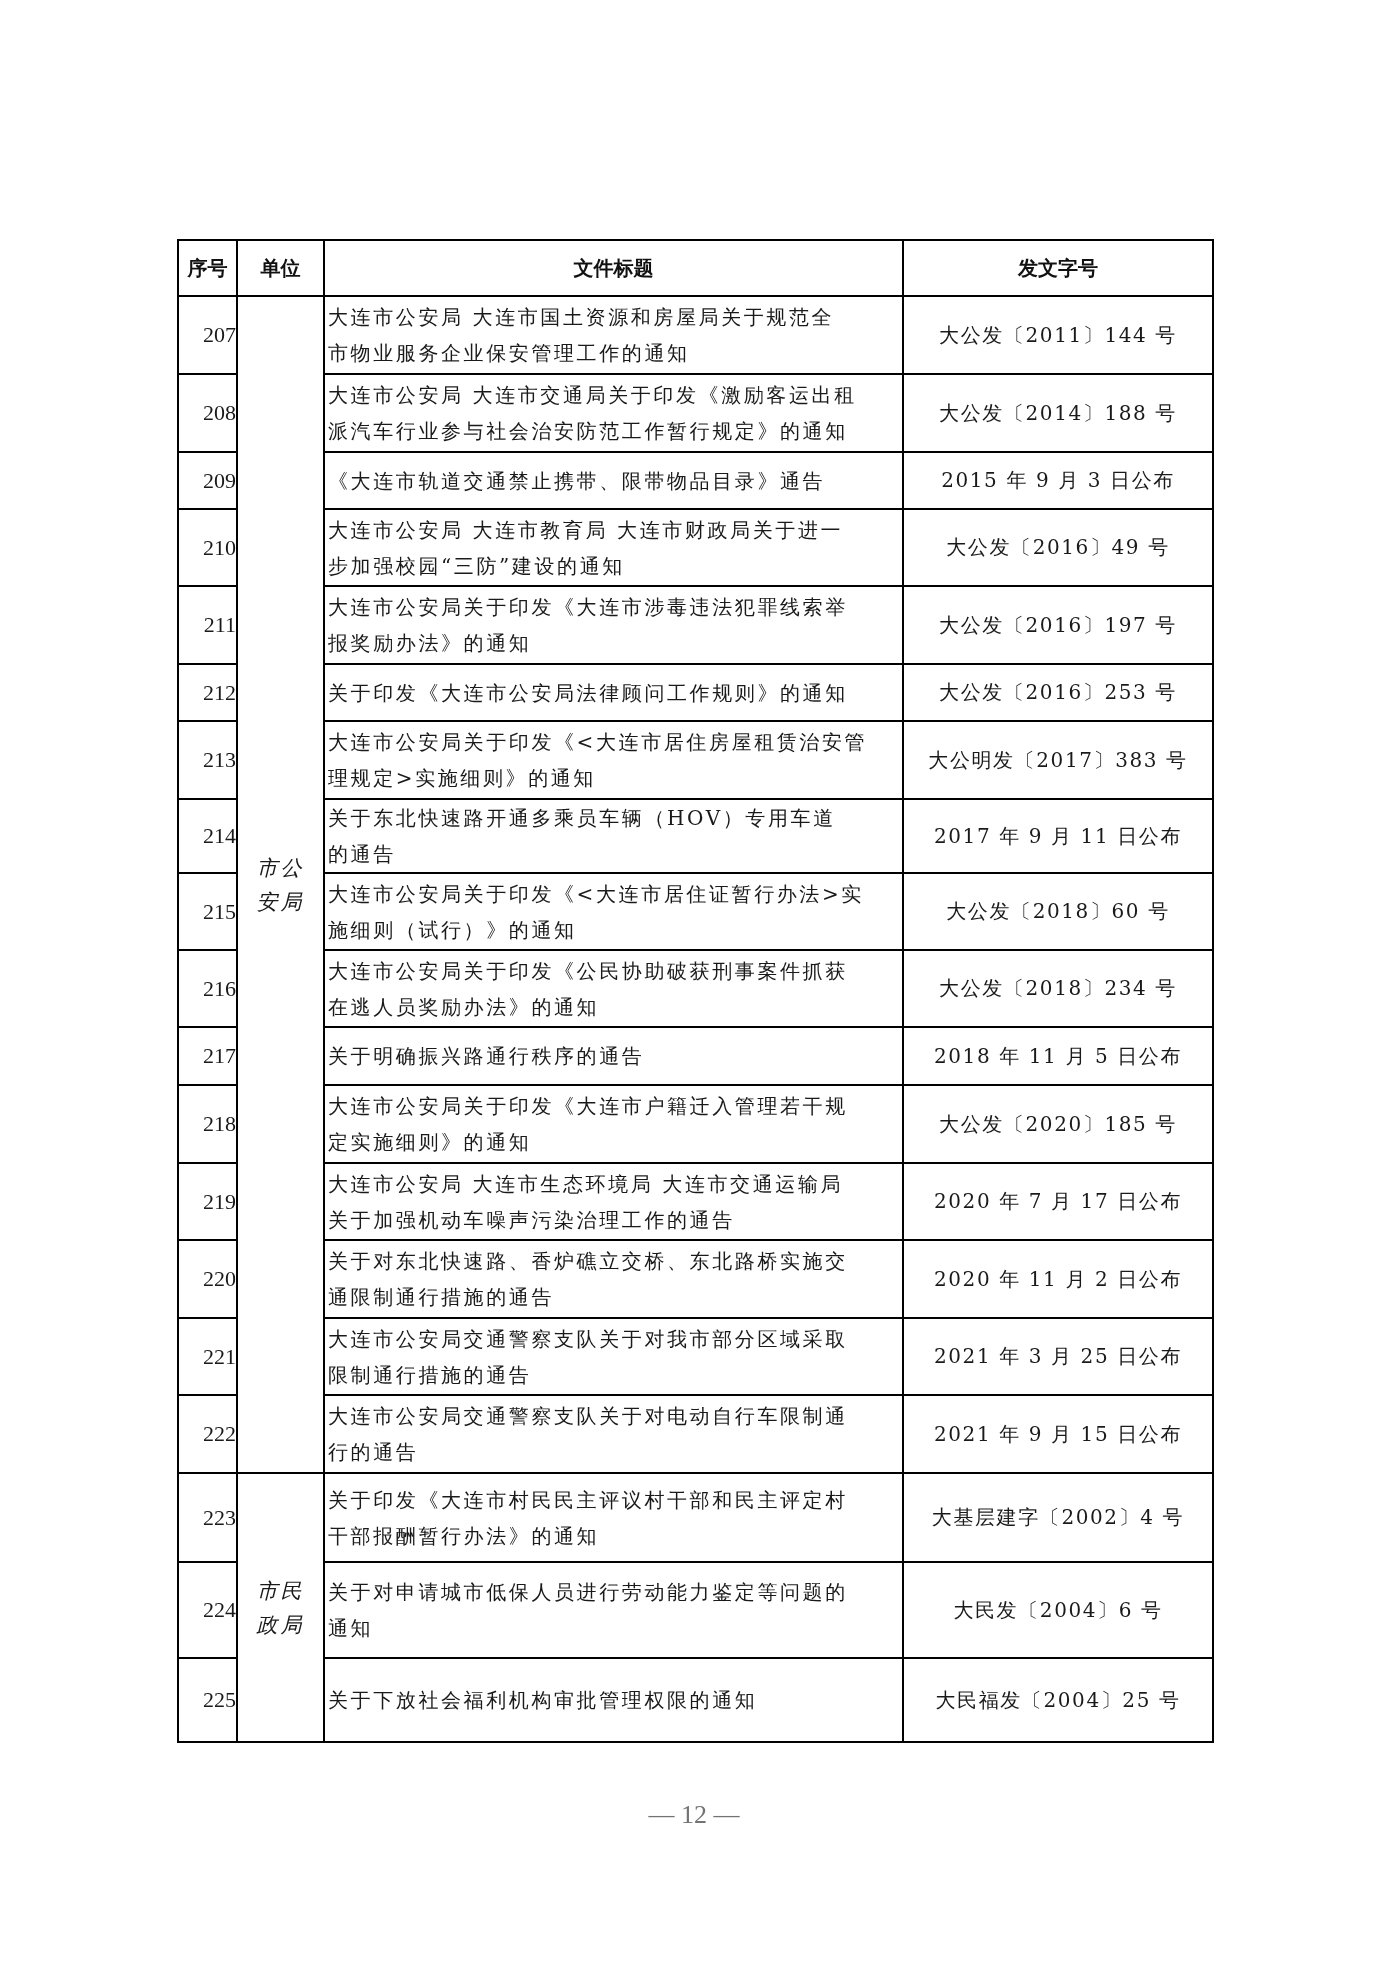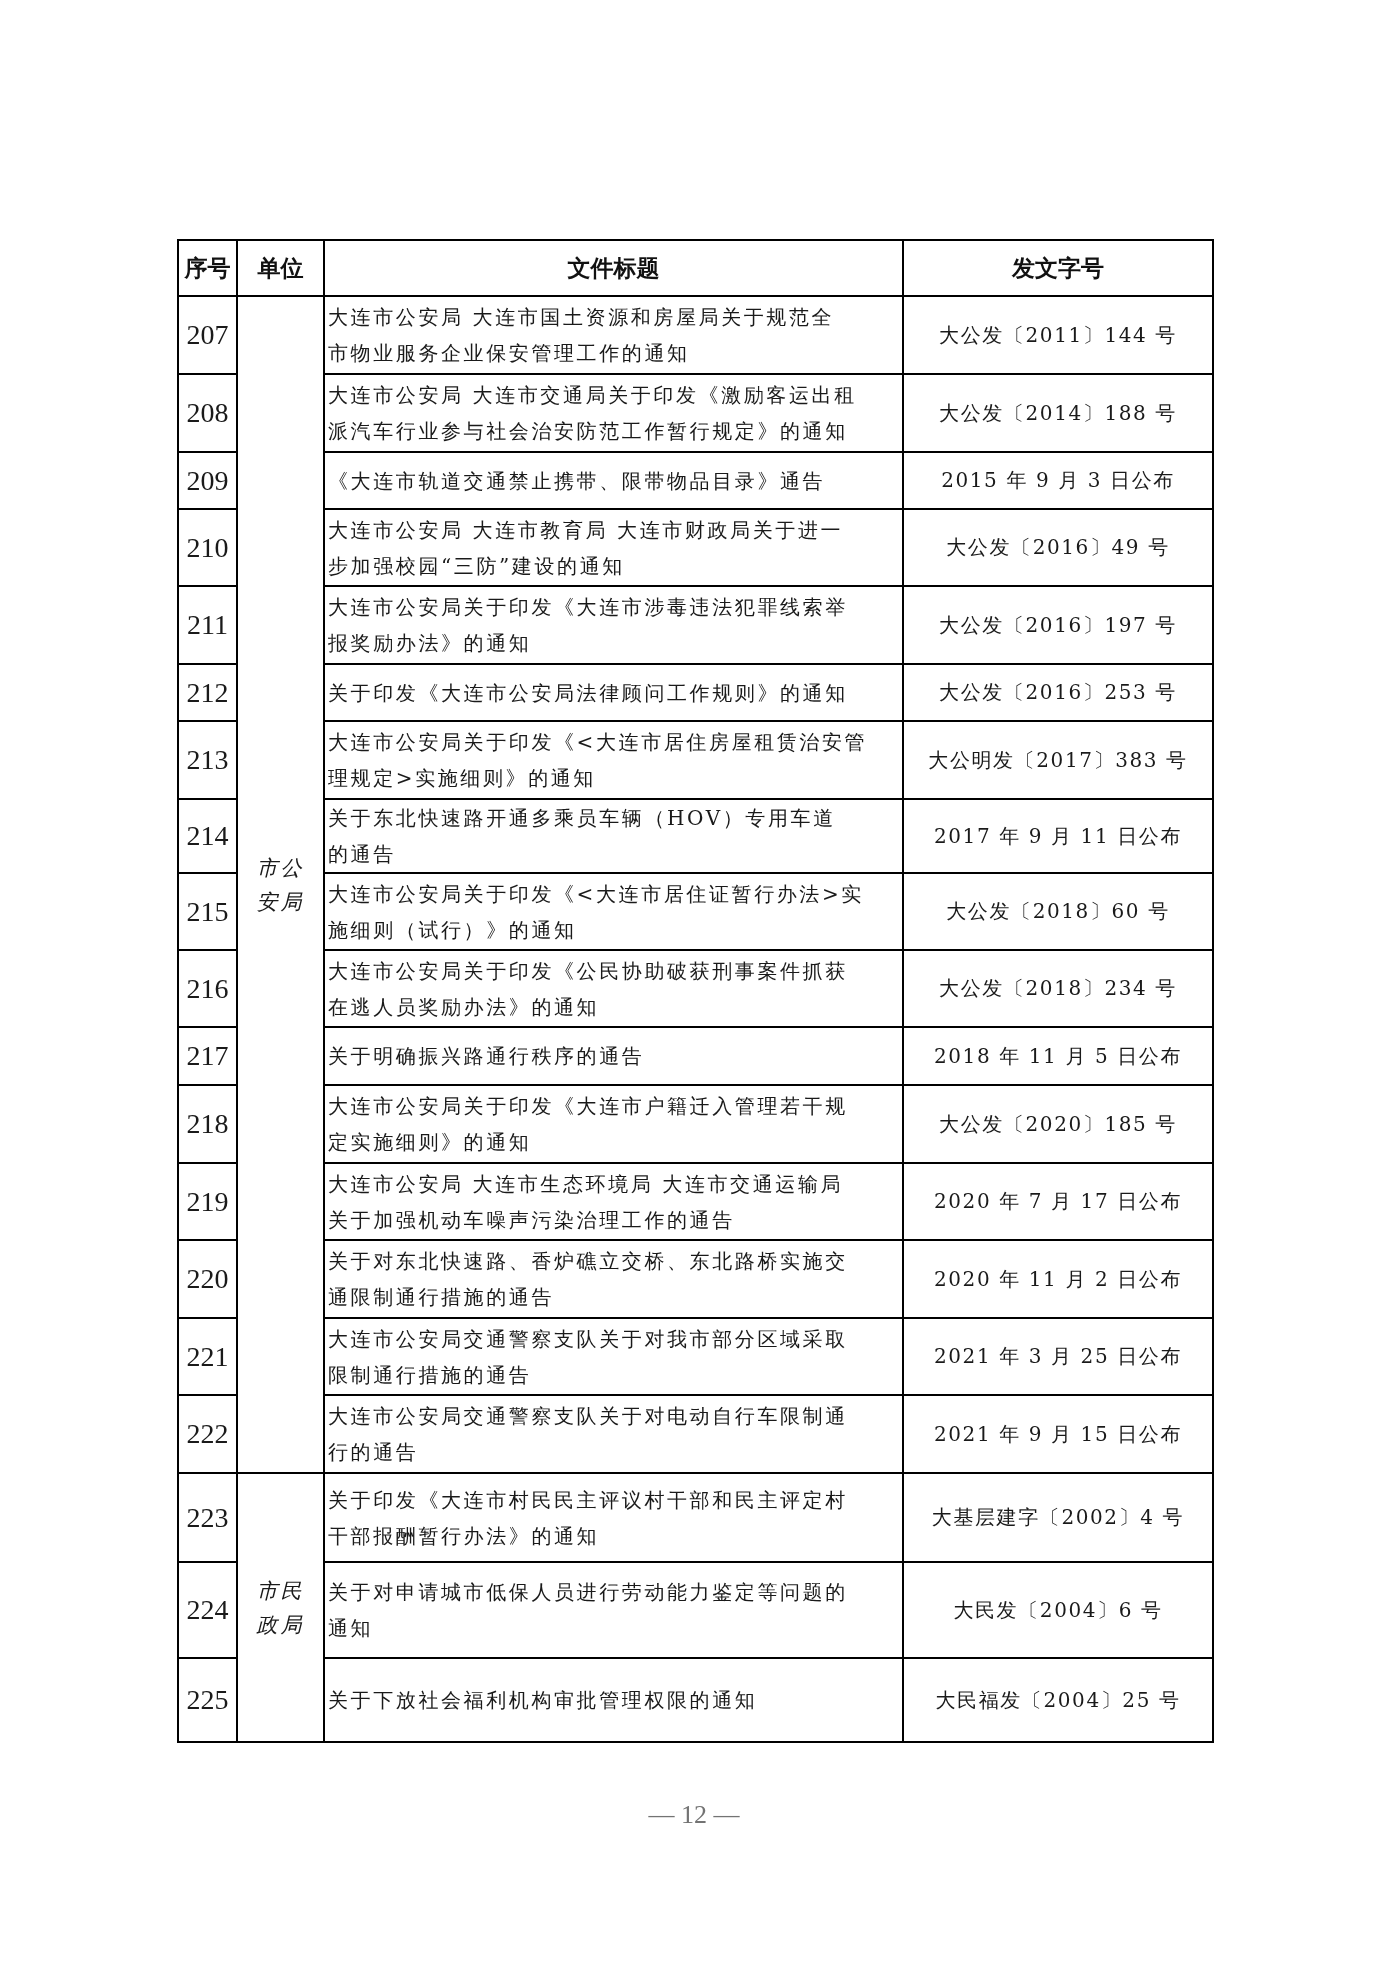--- a/index.html
+++ b/index.html
@@ -2,23 +2,23 @@
 <html><head>
 <meta charset="utf-8">
 <style>
   html, body { margin: 0; padding: 0; background: #ffffff; }
   body { width: 1388px; height: 1964px; position: relative; overflow: hidden;
          font-family: "DejaVu Serif", "Liberation Serif", serif; color: #1a1a1a; }
   .doc-table { position: absolute; left: 177px; top: 239px; border-collapse: collapse;
                table-layout: fixed; width: 1035px; }
   .doc-table td, .doc-table th { border: 2.6px solid #000; padding: 0; box-sizing: border-box; }
   .doc-table th { font-family: "DejaVu Sans", "Liberation Sans", sans-serif; font-weight: bold;
-                  font-size: 23px; text-align: center; vertical-align: middle; color: #111; }
+                  font-size: 20px; text-align: center; vertical-align: middle; color: #111; }
   .col-seq { width: 59px; } .col-unit { width: 87px; } .col-title { width: 579px; } .col-docno { width: 310px; }
-  .seq { text-align: center; vertical-align: middle; font-size: 28px; font-family: "Liberation Serif", serif; }
+  .seq { text-align: right; vertical-align: middle; font-size: 22px; font-family: "Liberation Serif", serif; }
   .unit { text-align: center; vertical-align: middle; font-size: 21px; line-height: 34px; letter-spacing: 3px; }
   .unit span { display: block; font-style: italic; }
   .title { vertical-align: middle; text-align: left; font-size: 20px; letter-spacing: 2.6px; line-height: 36px;
            padding-left: 3px !important; white-space: nowrap; overflow: hidden; margin-left: 43px; }
   .title span { display: block; }
   .docno { text-align: center; vertical-align: middle; font-size: 20px; letter-spacing: 1.6px; white-space: nowrap; }
   .page-num { position: absolute; left: 0; width: 1388px; top: 1800px; text-align: center;
               font-family: "Liberation Serif", serif; font-size: 26px; color: #737373; }
 </style>
 </head>

